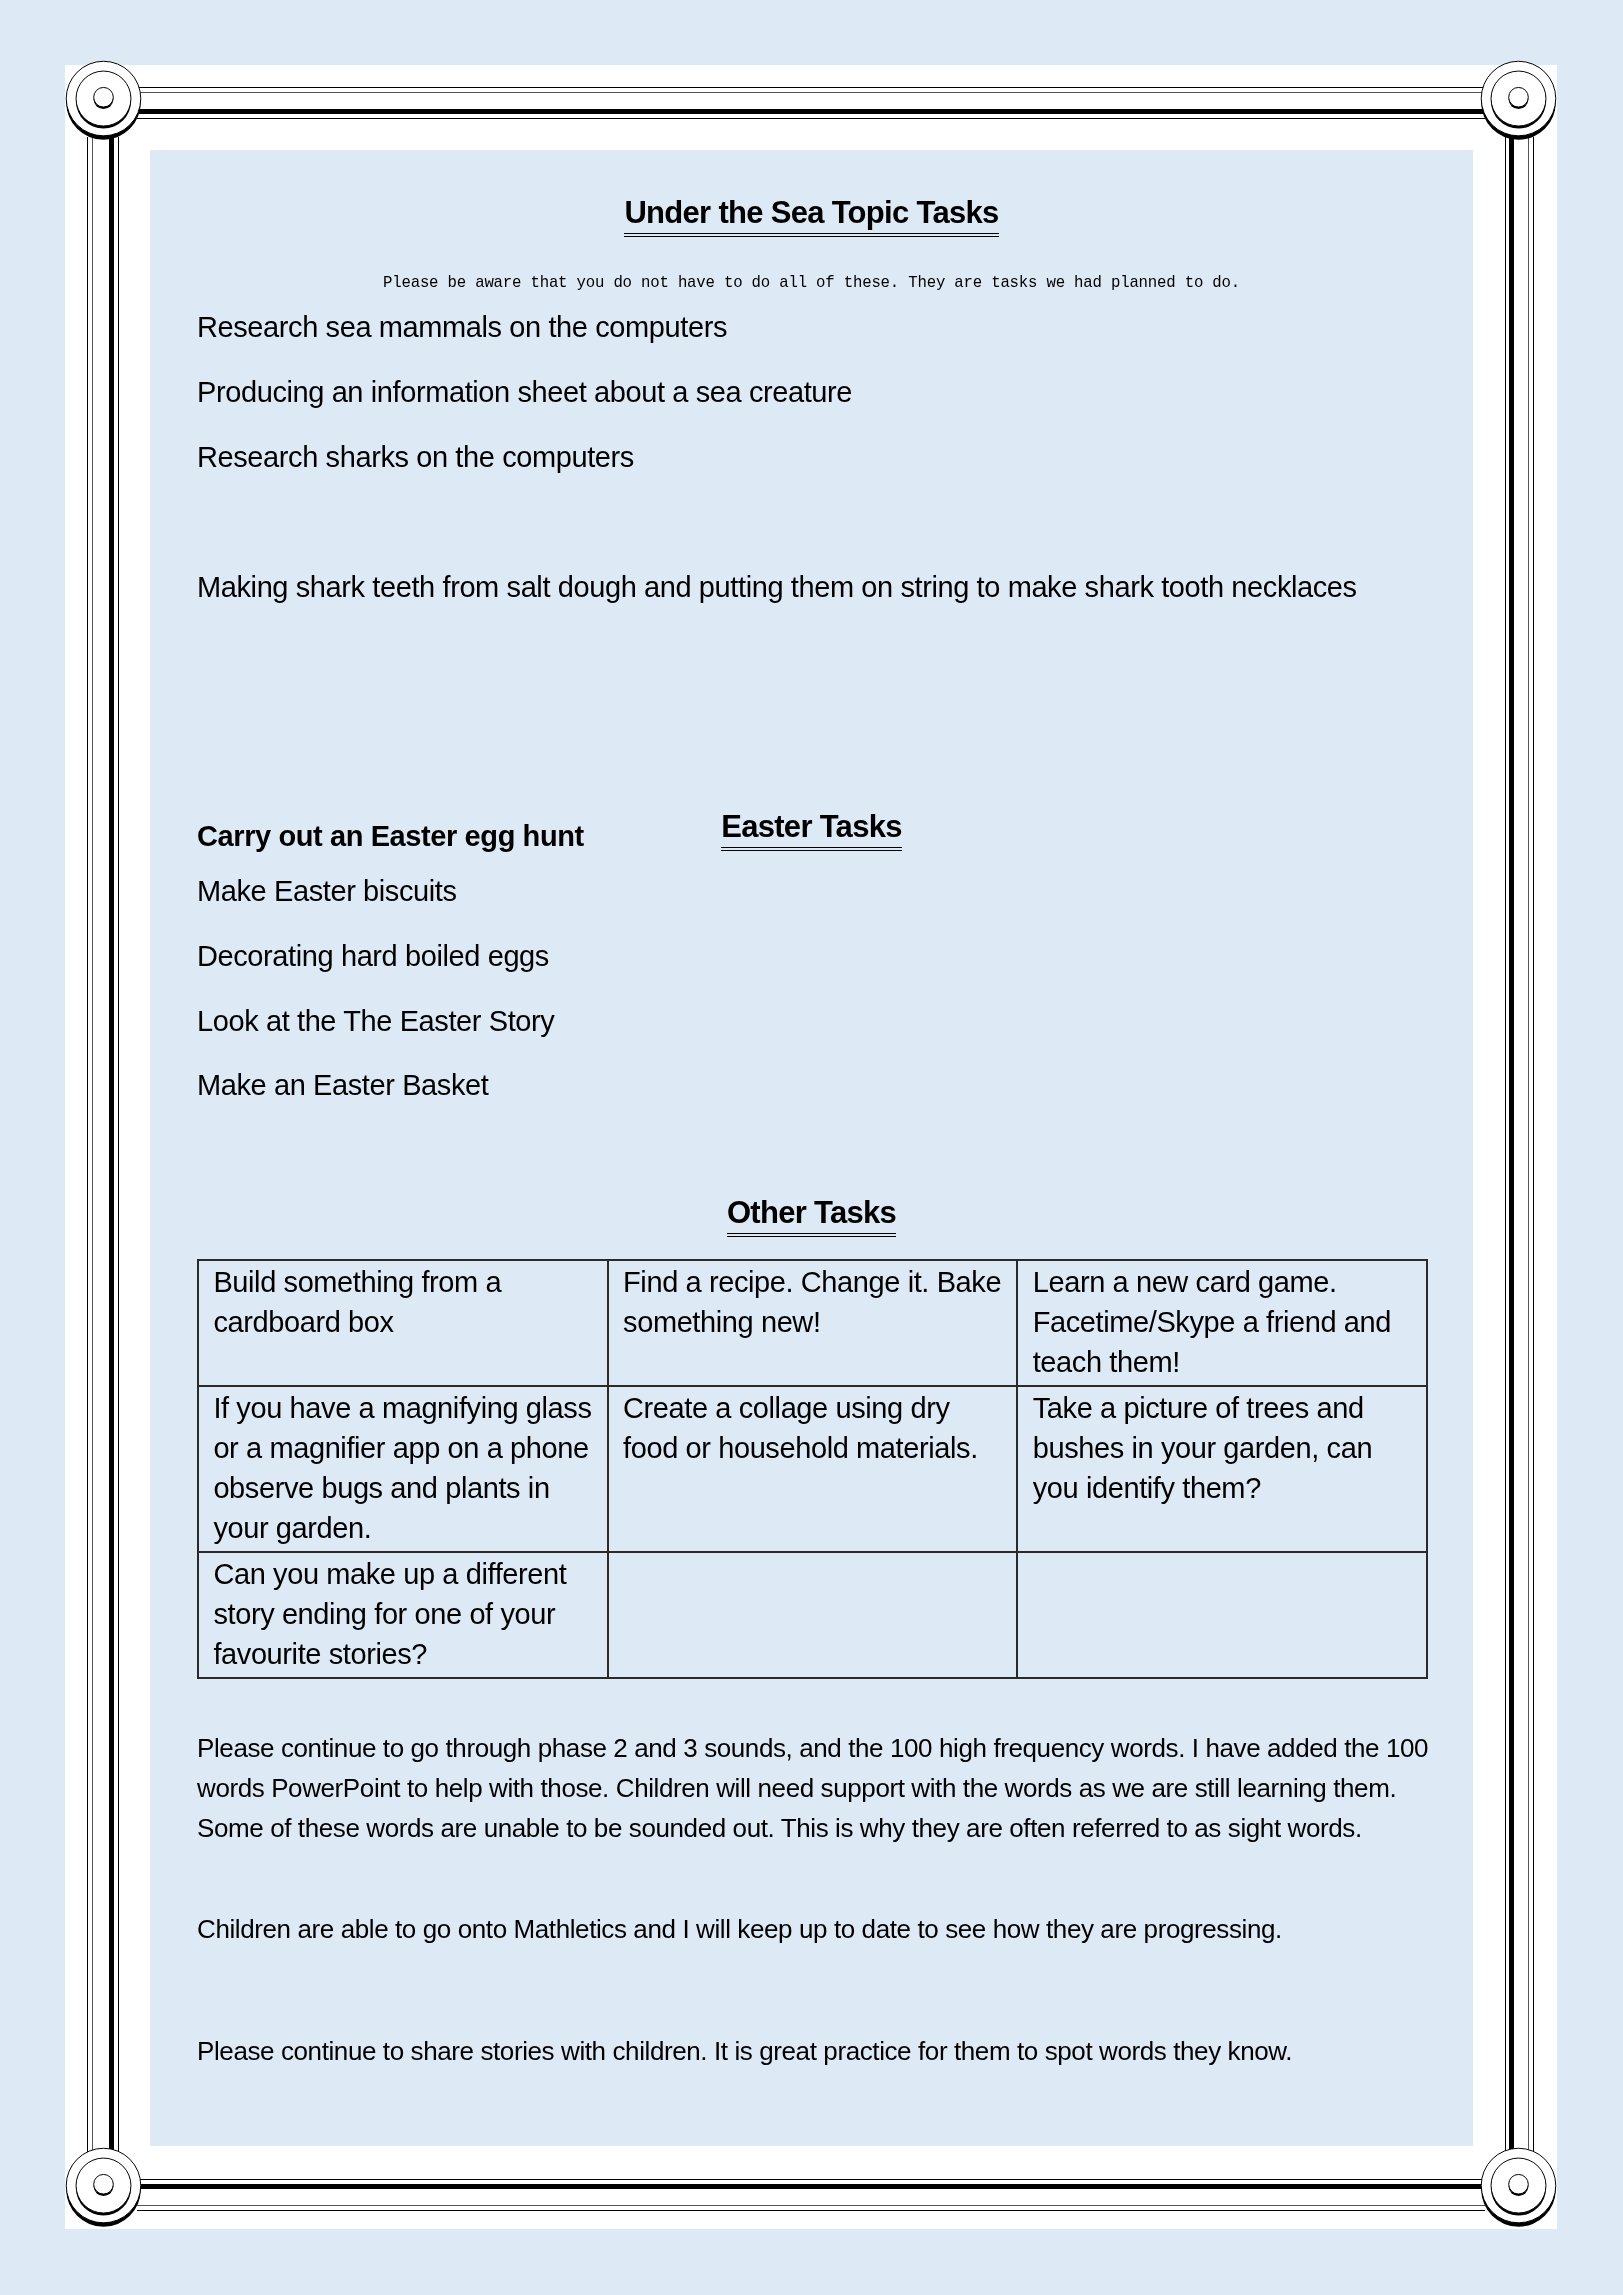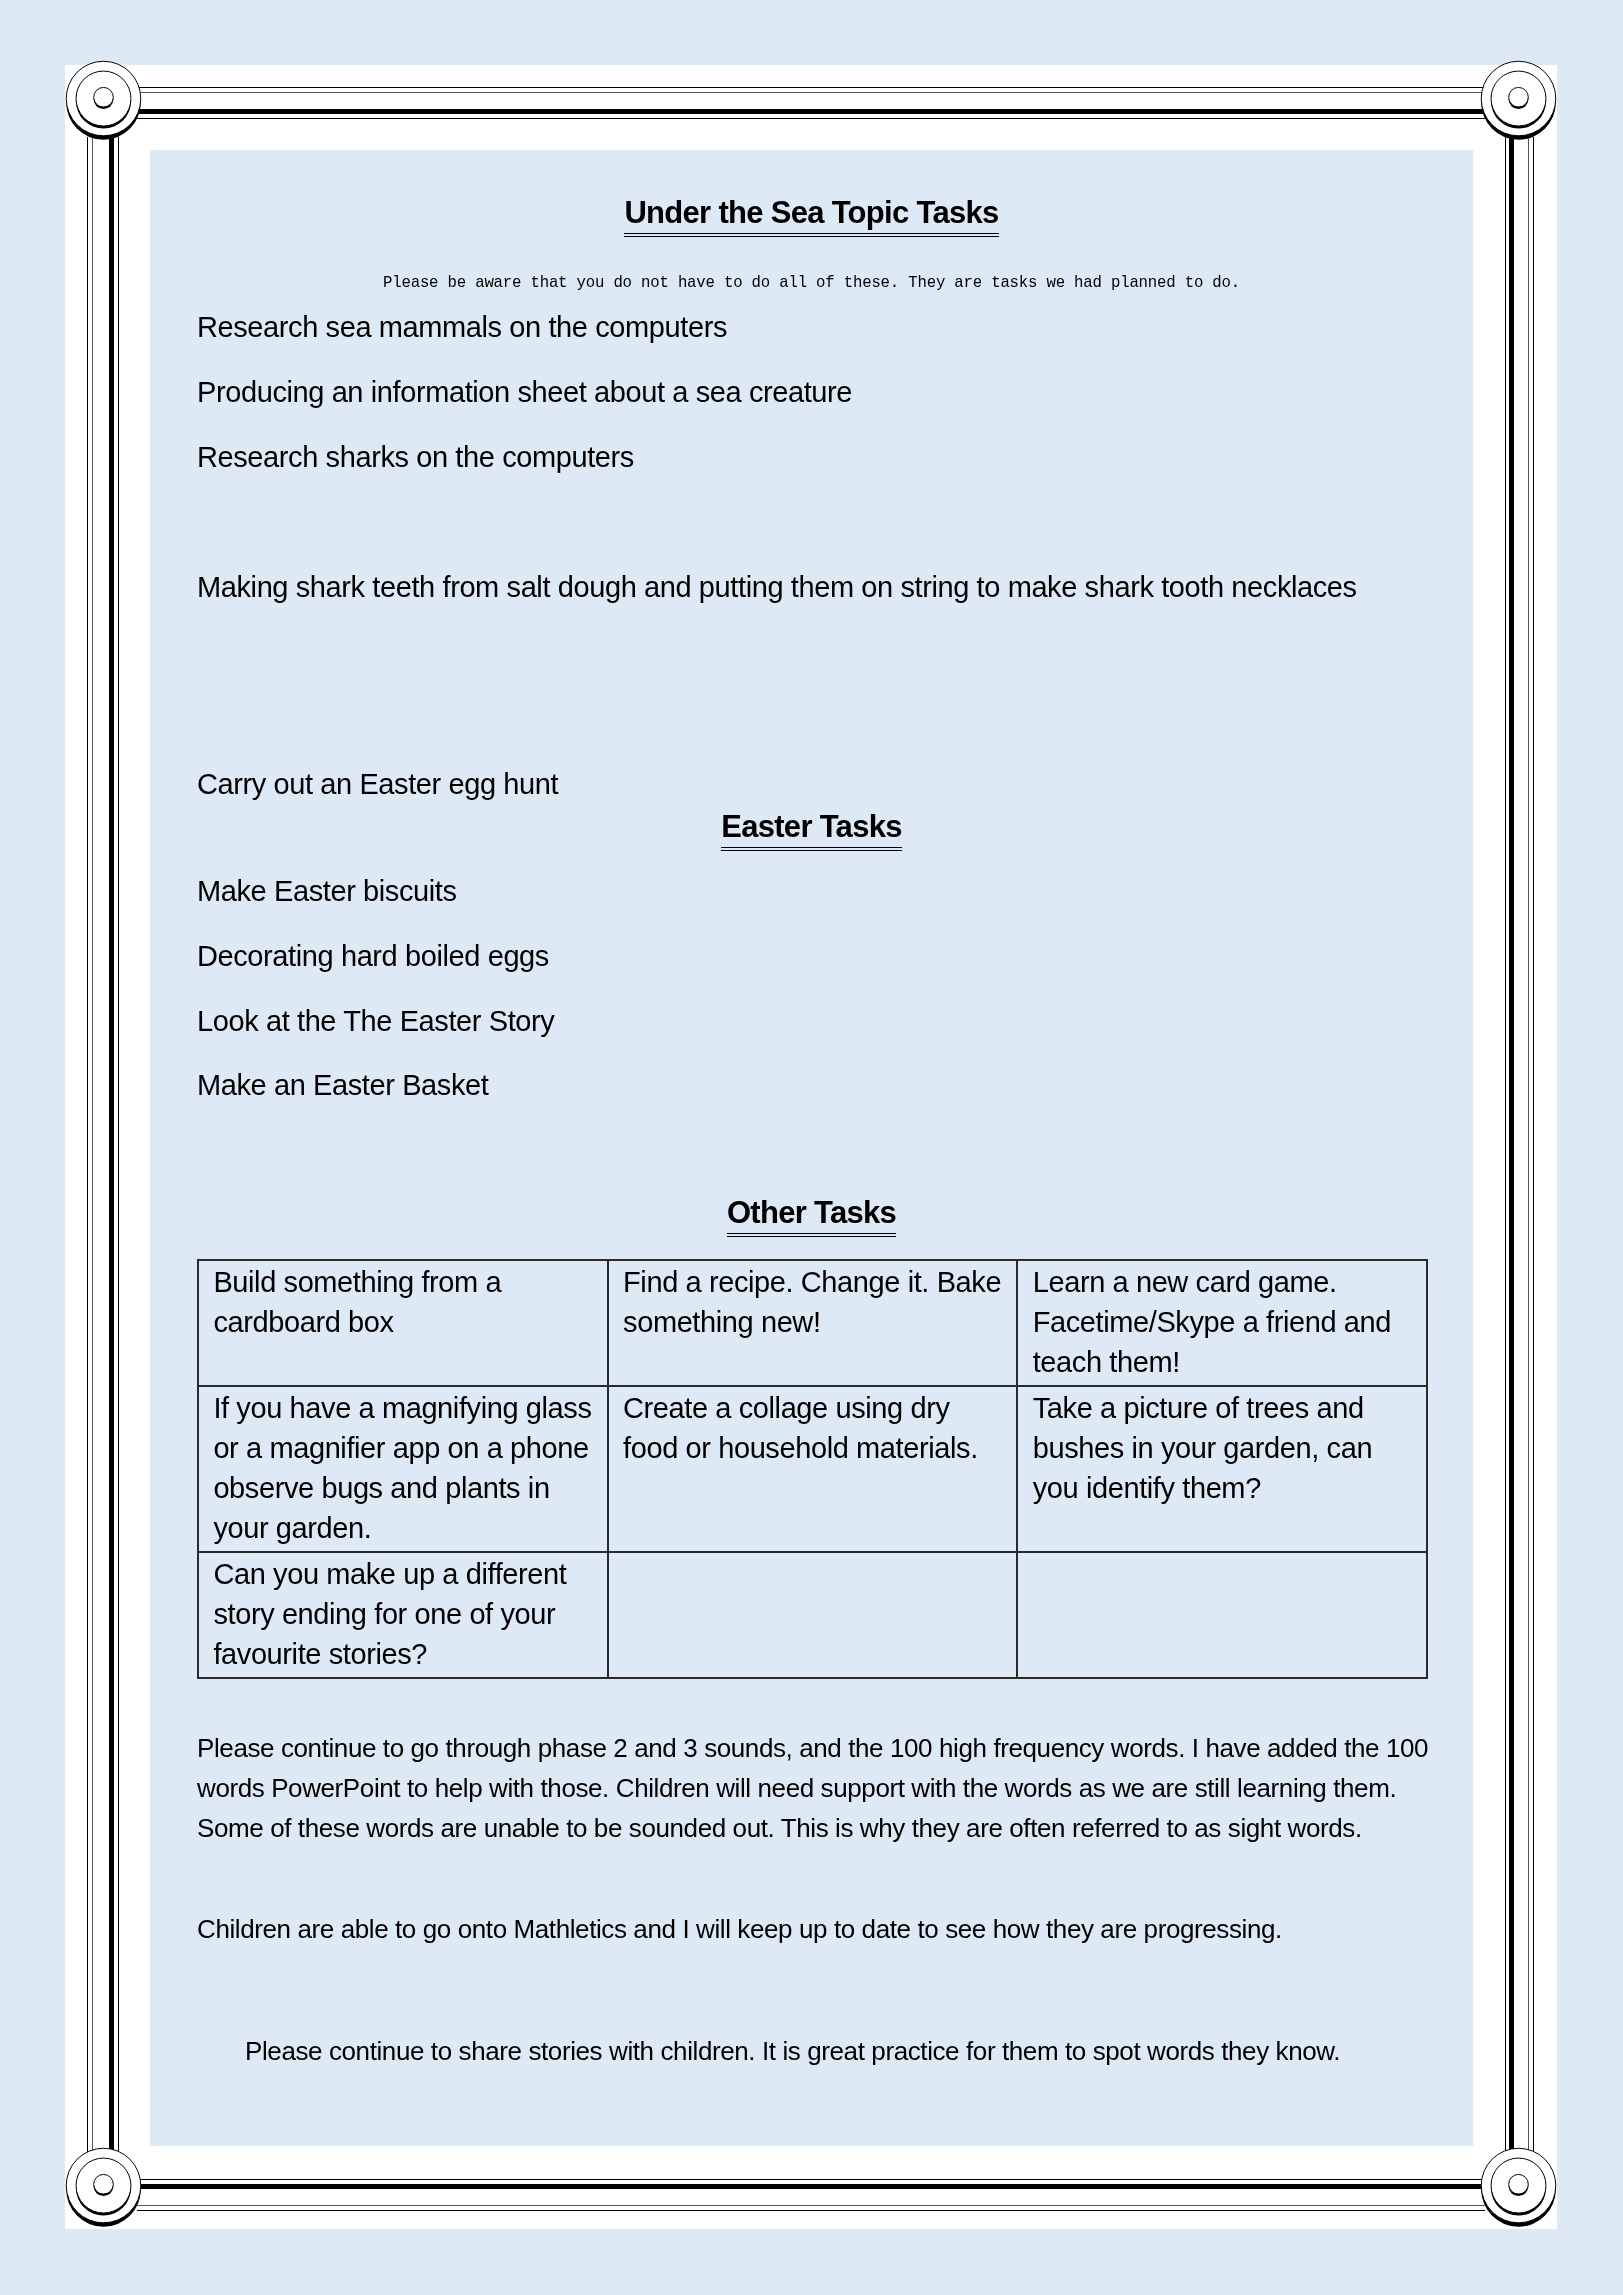--- a/index.html
+++ b/index.html
@@ -127,21 +127,21 @@
 <div class="text-layer">
 
   <div class="heading" style="top:195px;"><span>Under the Sea Topic Tasks</span></div>
   <div class="note" style="top:274px;font-family:Liberation Mono, monospace;">Please be aware that you do not have to do all of these. They are tasks we had planned to do.</div>
   <div class="item" style="top:306px;">Research sea mammals on the computers</div>
   <div class="item" style="top:371px;">Producing an information sheet about a sea creature</div>
   <div class="item" style="top:436px;">Research sharks on the computers</div>
   <div class="item" style="top:566px;">Making shark teeth from salt dough and putting them on string to make shark tooth necklaces</div>
 
   <div class="heading" style="top:781px;margin-top:28px;"><span>Easter Tasks</span></div>
-  <div class="item" style="top:763px;">Carry out an Easter egg hunt</div>
+  <div class="item" style="top:815px;font-weight:bold;">Carry out an Easter egg hunt</div>
   <div class="item" style="top:870px;">Make Easter biscuits</div>
   <div class="item" style="top:935px;">Decorating hard boiled eggs</div>
   <div class="item" style="top:1000px;">Look at the The Easter Story</div>
   <div class="item" style="top:1064px;">Make an Easter Basket</div>
 
   <div class="heading" style="top:1195px;"><span>Other Tasks</span></div>
   <table class="tasks">
     <tbody>
         <tr class="r1">
       <td>Build something from a cardboard box</td>
@@ -156,15 +156,15 @@
     <tr class="r3">
       <td>Can you make up a different story ending for one of your favourite stories?</td>
       <td></td>
       <td></td>
     </tr>
   </tbody>
     </table>
 
   <div class="para" style="top:1728px;">Please continue to go through phase 2 and 3 sounds, and the 100 high frequency words. I have added the 100 words PowerPoint to help with those. Children will need support with the words as we are still learning them. Some of these words are unable to be sounded out. This is why they are often referred to as sight words.</div>
   <div class="para" style="top:1909px;">Children are able to go onto Mathletics and I will keep up to date to see how they are progressing.</div>
-  <div class="para" style="top:2031px;margin-left:48px;">Please continue to share stories with children. It is great practice for them to spot words they know.</div>
+  <div class="para" style="top:2031px;">Please continue to share stories with children. It is great practice for them to spot words they know.</div>
 </div>
 
 
 </body></html>

